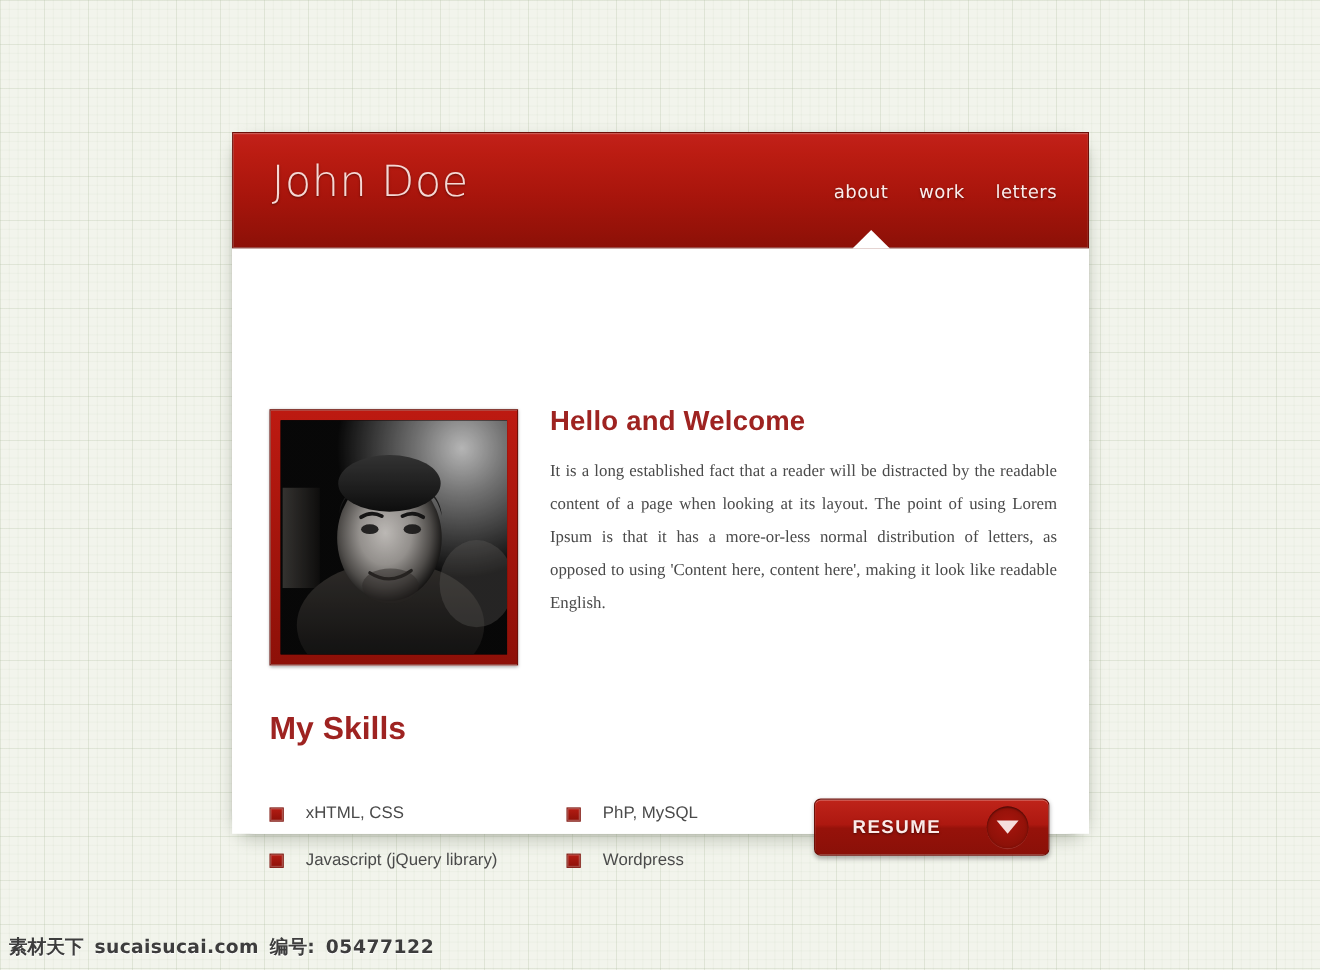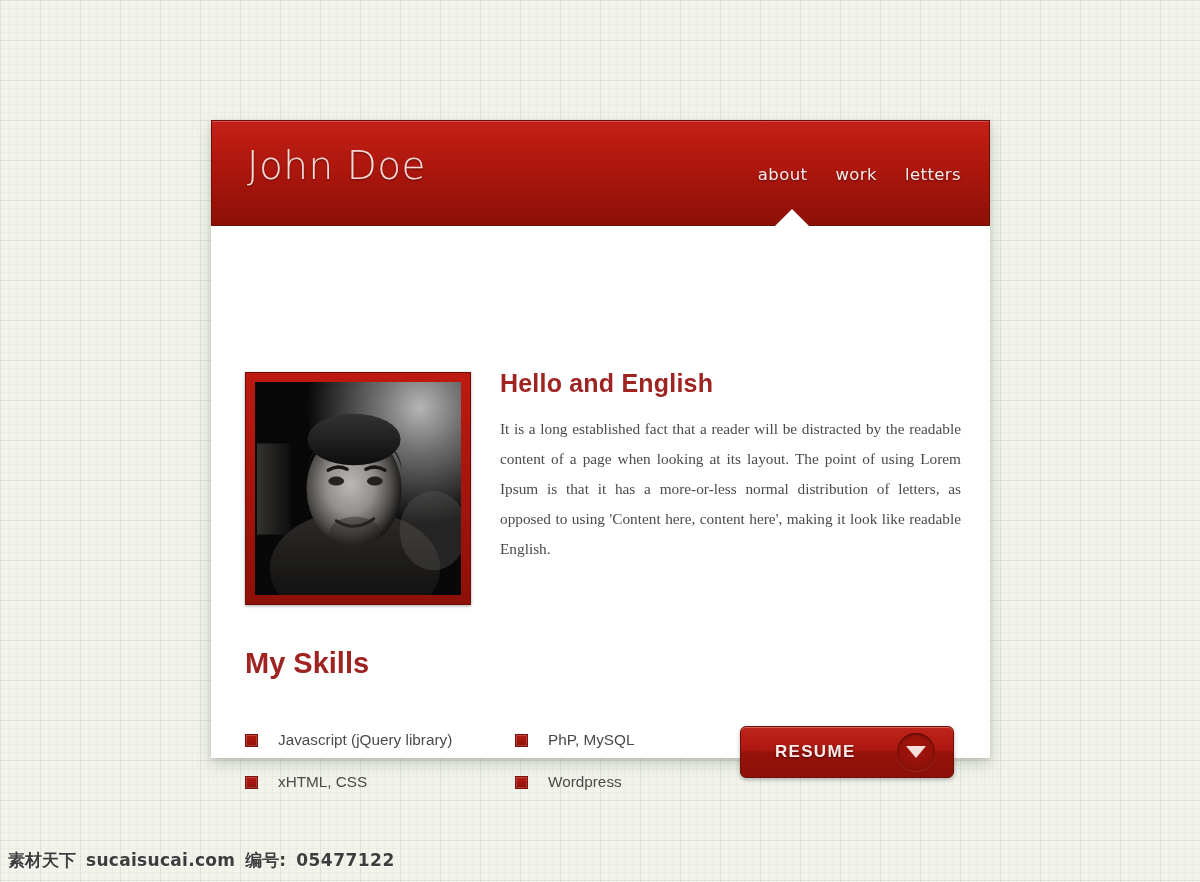--- a/index.html
+++ b/index.html
@@ -31,20 +31,21 @@
 
   
   .card {
     position: absolute;
     left: 211px;
     top: 120px;
     width: 779px;
     background: #ffffff;
     box-shadow: 0 6px 14px rgba(100,110,90,0.30),
                 0 1px 3px rgba(100,110,90,0.22);
+    border-radius: 21px;
   }
 
   
   .header {
     position: relative;
     height: 106px;
     background: linear-gradient(to bottom, #c2211a 0%, #bb1c12 18%, #a8150c 55%, #8c1007 100%);
     border: 1px solid #6d0f08;
     box-sizing: border-box;
     box-shadow: inset 0 1px 0 rgba(255,255,255,0.22);
@@ -317,35 +318,35 @@
             <path d="M112 88 q10 -5 19 1" stroke="#1a1919" stroke-width="3.5" fill="none" stroke-linecap="round"></path>
             <path d="M82 140 q19 12 38 -2" stroke="#2a2725" stroke-width="3" fill="none" stroke-linecap="round"></path>
             <ellipse cx="101" cy="152" rx="26" ry="16" fill="#2e2b28" opacity="0.45"></ellipse>
             <ellipse cx="180" cy="150" rx="34" ry="40" fill="#6e6b66" opacity="0.35"></ellipse>
             <rect x="0" y="0" width="208" height="215" fill="#000" opacity="0.12"></rect>
           </svg>
         </div>
       </div>
 
       <div class="intro">
-        <h2 class="welcome-title">Hello and English</h2>
+        <h2 class="welcome-title">Hello and Welcome</h2>
         <p class="welcome-text">It is a long established fact that a reader will be distracted by the readable content of a page when looking at its layout. The point of using Lorem Ipsum is that it has a more-or-less normal distribution of letters, as opposed to using 'Content here, content here', making it look like readable English.</p>
       </div>
 
       <h2 class="skills-title">My Skills</h2>
 
       <div class="skills-cols">
         <div class="skills-col">
           <div class="skill-row">
             <span class="bullet"></span>
-            <span class="skill-label">Javascript (jQuery library)</span>
+            <span class="skill-label">xHTML, CSS</span>
           </div>
           <div class="skill-row">
             <span class="bullet"></span>
-            <span class="skill-label">xHTML, CSS</span>
+            <span class="skill-label">Javascript (jQuery library)</span>
           </div>
         </div>
         <div class="skills-col second">
           <div class="skill-row">
             <span class="bullet"></span>
             <span class="skill-label">PhP, MySQL</span>
           </div>
           <div class="skill-row">
             <span class="bullet"></span>
             <span class="skill-label">Wordpress</span>

